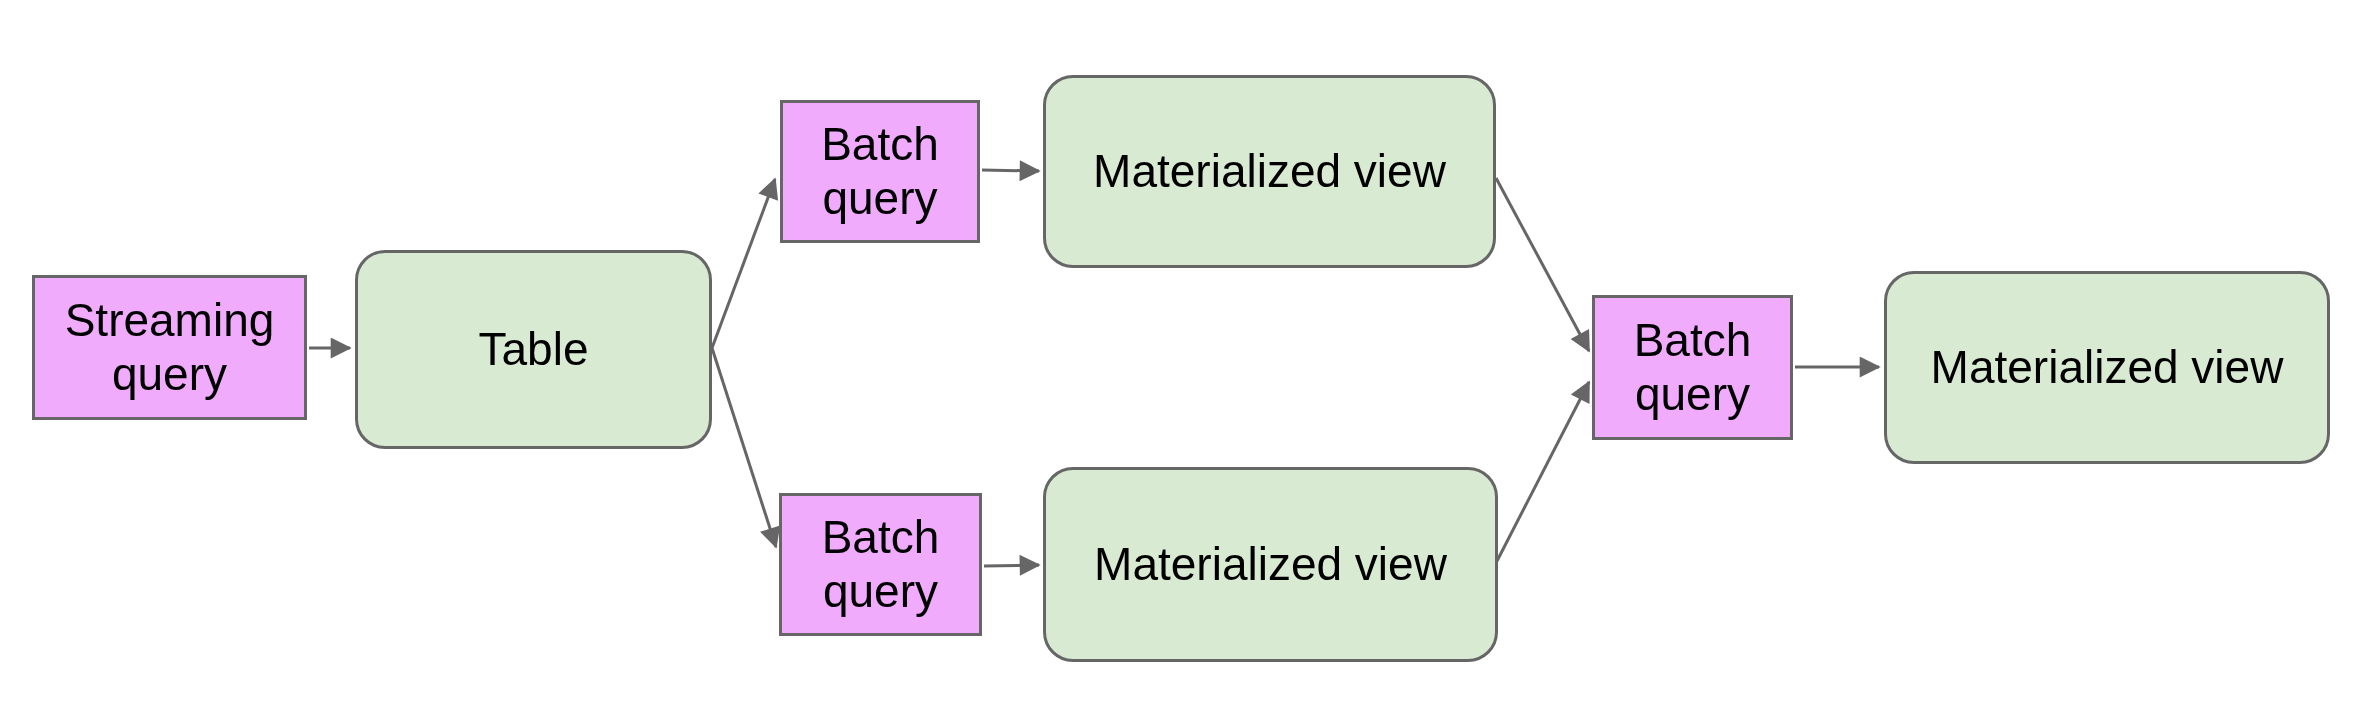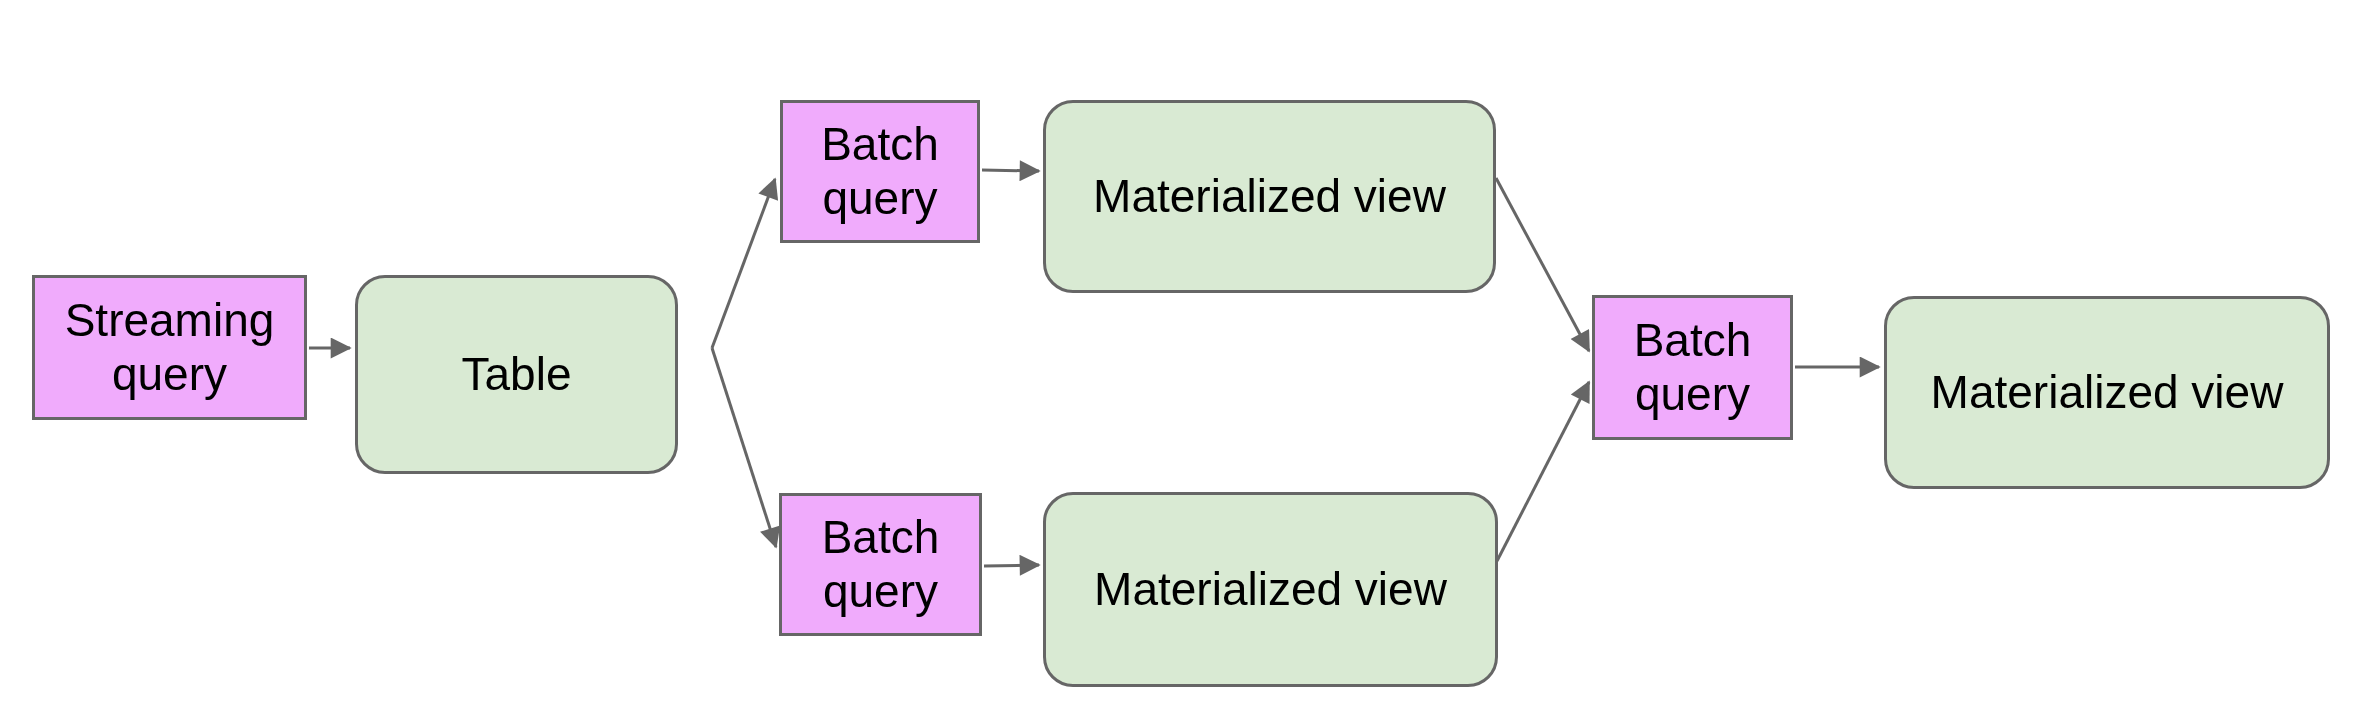--- a/index.html
+++ b/index.html
@@ -34,25 +34,24 @@
     font-size: 46px;
     line-height: 1.16;
   }
   .node-query {
     background: #f0abfc;
     border-radius: 0;
   }
   .node-entity {
     background: #d9ead3;
     border-radius: 30px;
-    margin-top: 25px;
   }
   
   #n-streaming      { left: 32px;   top: 275px; width: 275px; height: 145px; }
-  #n-table          { left: 355px;  top: 250px; width: 323px; height: 199px; }
+  #n-table          { left: 355px;  top: 250px; width: 357px; height: 199px; }
   #n-batch-top      { left: 780px;  top: 100px; width: 200px; height: 143px; }
   #n-mv-top         { left: 1043px; top: 75px;  width: 453px; height: 193px; }
   #n-batch-bottom   { left: 779px;  top: 493px; width: 203px; height: 143px; }
   #n-mv-bottom      { left: 1043px; top: 467px; width: 455px; height: 195px; }
   #n-batch-final    { left: 1592px; top: 295px; width: 201px; height: 145px; }
   #n-mv-final       { left: 1884px; top: 271px; width: 446px; height: 193px; }
   .node .label { padding: 0 10px; }
 </style>
 </head>
 <body>

